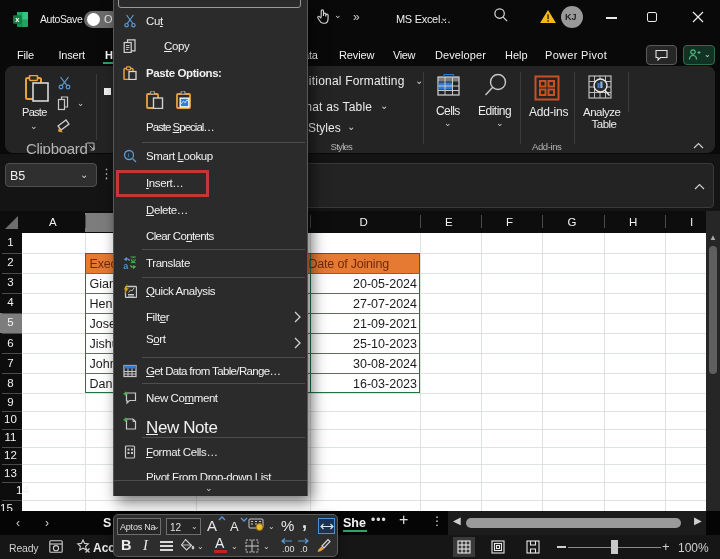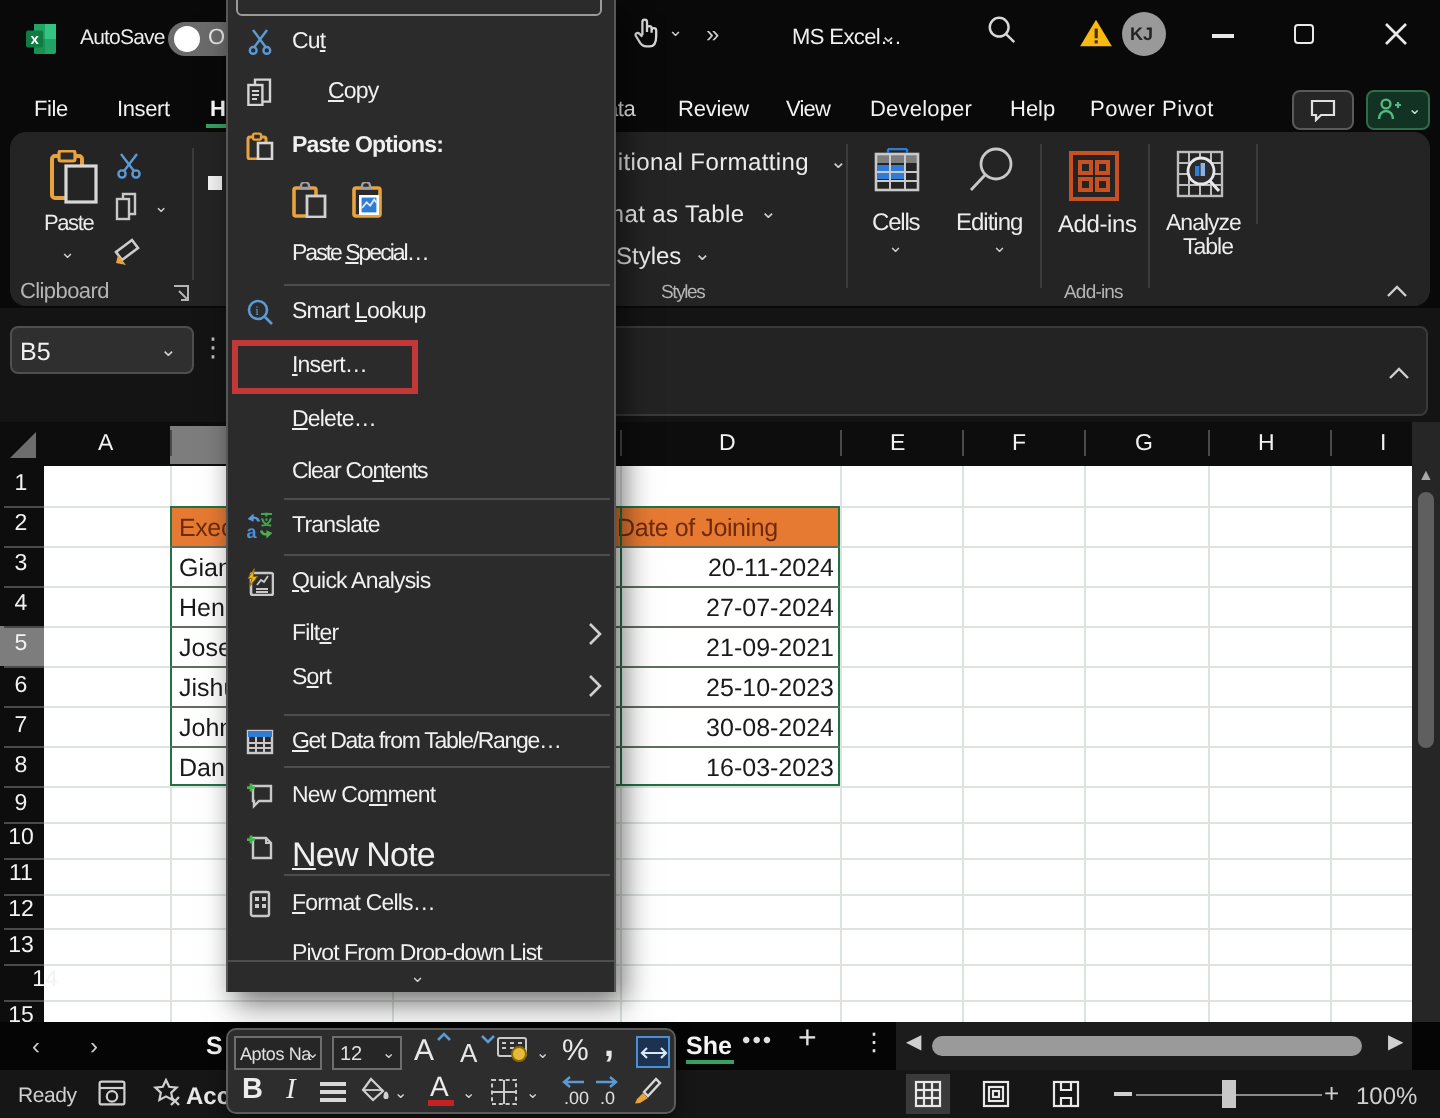--- a/index.html
+++ b/index.html
@@ -86,21 +86,21 @@
 </svg>
 <svg class="ab" style="left:57px;top:96px" width="16" height="16" viewBox="0 0 16 16" fill="none" stroke="#c8c8c8" stroke-width="1.2">
  <path d="M4.5 3.5 V1 h6 v10 h-3"></path>
       <rect x="1.5" y="3.5" width="6" height="10"></rect>
 </svg>
 <div class="tx" style="left:77px;top:98px;font-size:8.5px;color:#cfcfcf">⌄</div>
 <svg class="ab" style="left:56px;top:117px" width="18" height="16" viewBox="0 0 18 16">
  <path d="M2 9 l8-6 3 4 -8 6 z" fill="none" stroke="#cccccc" stroke-width="1.3"></path>
  <path d="M3 10.5 l4 5 -5-1 z" fill="#e8a33d"></path>
 </svg>
-<div class="tx" style="left:10px;top:140px;font-size:11px;letter-spacing:-0.3px;color:#b5b5b5">Clipboard</div>
+<div class="tx" style="left:26px;top:140px;font-size:15px;letter-spacing:-0.3px;color:#b5b5b5">Clipboard</div>
 <svg class="ab" style="left:86px;top:142px" width="9" height="9" viewBox="0 0 9 9" stroke="#b5b5b5" stroke-width="1" fill="none">
  <path d="M1 1 h7 v7 M8 8 L3.5 3.5 M8 4.5 V8 H4.5"></path>
 </svg>
 <div class="ab" style="left:96px;top:74px;width:1px;height:66px;background:#3c3c3c"></div>
 <div class="ab" style="left:104px;top:88px;width:7px;height:7px;background:#f2f2f2"></div>
 
 <div class="tx" style="left:302px;top:74px;font-size:12px;letter-spacing:0.2px;color:#ececec">ditional Formatting</div>
 <div class="tx" style="left:415px;top:75px;font-size:10px;color:#cfcfcf">⌄</div>
 <div class="tx" style="left:302px;top:99.5px;font-size:12px;letter-spacing:0.2px;color:#ececec">mat as Table</div>
 <div class="tx" style="left:380px;top:100px;font-size:10px;color:#cfcfcf">⌄</div>
@@ -233,21 +233,21 @@
 <div class="tx" style="left:0;top:316.4px;width:21px;text-align:center;font-size:11.5px;color:#f2f2f2">5</div>
 <div class="tx" style="left:0;top:336.6px;width:21px;text-align:center;font-size:11.5px;color:#f2f2f2">6</div>
 <div class="tx" style="left:0;top:356.6px;width:21px;text-align:center;font-size:11.5px;color:#f2f2f2">7</div>
 <div class="tx" style="left:0;top:376.8px;width:21px;text-align:center;font-size:11.5px;color:#f2f2f2">8</div>
 <div class="tx" style="left:0;top:395.7px;width:21px;text-align:center;font-size:11.5px;color:#f2f2f2">9</div>
 <div class="tx" style="left:0;top:413.4px;width:21px;text-align:center;font-size:11.5px;color:#f2f2f2">10</div>
 <div class="tx" style="left:0;top:431.2px;width:21px;text-align:center;font-size:11.5px;color:#f2f2f2">11</div>
 <div class="tx" style="left:0;top:448.9px;width:21px;text-align:center;font-size:11.5px;color:#f2f2f2">12</div>
 <div class="tx" style="left:0;top:466.7px;width:21px;text-align:center;font-size:11.5px;color:#f2f2f2">13</div>
 <div class="tx" style="left:12px;top:484.4px;width:21px;text-align:center;font-size:11.5px;color:#f2f2f2">14</div>
-<div class="tx" style="left:0;top:501.9px;width:21px;text-align:center;font-size:11.5px;color:#f2f2f2">15</div>
+<div class="tx" style="left:0;top:501.9px;width:21px;text-align:left;font-size:11.5px;color:#f2f2f2">15</div>
 <div class="ab" style="left:2px;top:252.6px;width:20px;height:1px;background:#4a4a4a"></div>
 <div class="ab" style="left:2px;top:272.7px;width:20px;height:1px;background:#4a4a4a"></div>
 <div class="ab" style="left:2px;top:292.8px;width:20px;height:1px;background:#4a4a4a"></div>
 <div class="ab" style="left:2px;top:312.9px;width:20px;height:1px;background:#4a4a4a"></div>
 <div class="ab" style="left:2px;top:333.0px;width:20px;height:1px;background:#4a4a4a"></div>
 <div class="ab" style="left:2px;top:353.1px;width:20px;height:1px;background:#4a4a4a"></div>
 <div class="ab" style="left:2px;top:373.2px;width:20px;height:1px;background:#4a4a4a"></div>
 <div class="ab" style="left:2px;top:393.3px;width:20px;height:1px;background:#4a4a4a"></div>
 <div class="ab" style="left:2px;top:411.05px;width:20px;height:1px;background:#4a4a4a"></div>
 <div class="ab" style="left:2px;top:428.8px;width:20px;height:1px;background:#4a4a4a"></div>
@@ -255,21 +255,21 @@
 <div class="ab" style="left:2px;top:464.3px;width:20px;height:1px;background:#4a4a4a"></div>
 <div class="ab" style="left:2px;top:482.05px;width:20px;height:1px;background:#4a4a4a"></div>
 <div class="ab" style="left:2px;top:499.8px;width:20px;height:1px;background:#4a4a4a"></div>
 </div>
 
 <div id="data">
 <div class="ab" style="left:85px;top:252.6px;width:335px;height:20.1px;background:#e67a33"></div>
 <div class="tx" style="left:89.5px;top:256.6px;font-size:12.5px;letter-spacing:-0.2px;color:#6f2a0a">Executive Name</div>
 <div class="tx" style="left:308.5px;top:256.6px;font-size:12.5px;letter-spacing:-0.2px;color:#6f2a0a">Date of Joining</div>
 <div class="tx" style="left:89.5px;top:276.7px;font-size:12.5px;color:#1a1a1a">Gianna</div>
-<div class="tx" style="left:310px;top:276.7px;width:107px;text-align:right;font-size:12.5px;color:#1a1a1a">20-11-2024</div>
+<div class="tx" style="left:310px;top:276.7px;width:107px;text-align:right;font-size:12.5px;color:#1a1a1a">20-05-2024</div>
 <div class="tx" style="left:89.5px;top:296.8px;font-size:12.5px;color:#1a1a1a">Henry</div>
 <div class="tx" style="left:310px;top:296.8px;width:107px;text-align:right;font-size:12.5px;color:#1a1a1a">27-07-2024</div>
 <div class="tx" style="left:89.5px;top:316.9px;font-size:12.5px;color:#1a1a1a">Joseph</div>
 <div class="tx" style="left:310px;top:316.9px;width:107px;text-align:right;font-size:12.5px;color:#1a1a1a">21-09-2021</div>
 <div class="tx" style="left:89.5px;top:337.0px;font-size:12.5px;color:#1a1a1a">Jishu</div>
 <div class="tx" style="left:310px;top:337.0px;width:107px;text-align:right;font-size:12.5px;color:#1a1a1a">25-10-2023</div>
 <div class="tx" style="left:89.5px;top:357.1px;font-size:12.5px;color:#1a1a1a">John</div>
 <div class="tx" style="left:310px;top:357.1px;width:107px;text-align:right;font-size:12.5px;color:#1a1a1a">30-08-2024</div>
 <div class="tx" style="left:89.5px;top:377.2px;font-size:12.5px;color:#1a1a1a">Daniel</div>
 <div class="tx" style="left:310px;top:377.2px;width:107px;text-align:right;font-size:12.5px;color:#1a1a1a">16-03-2023</div>

